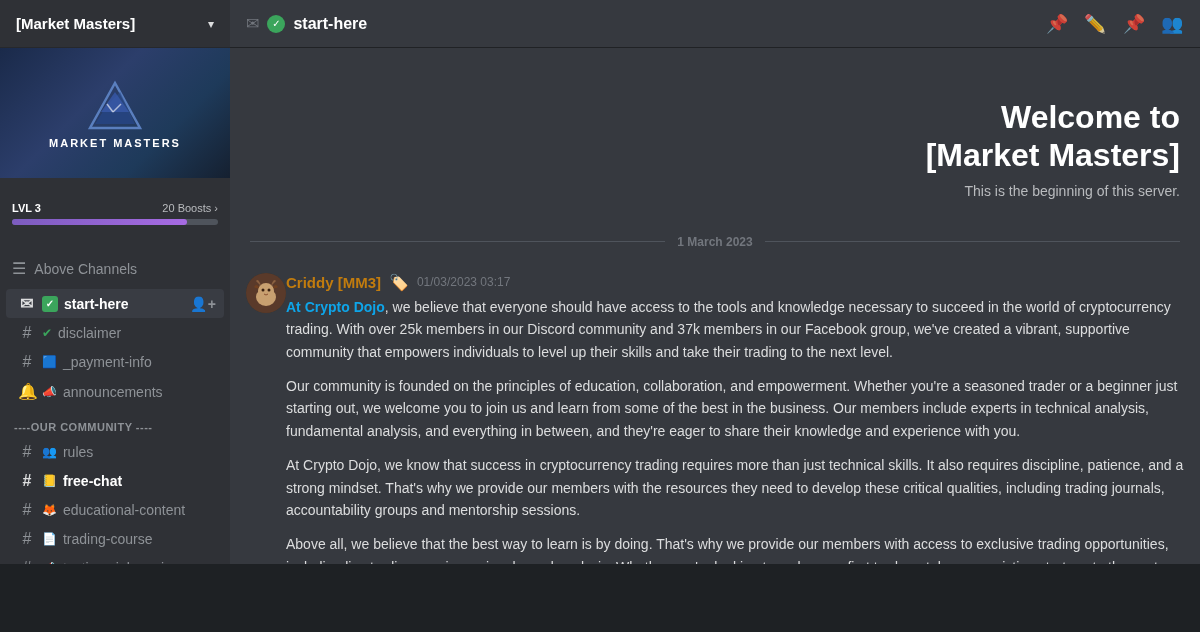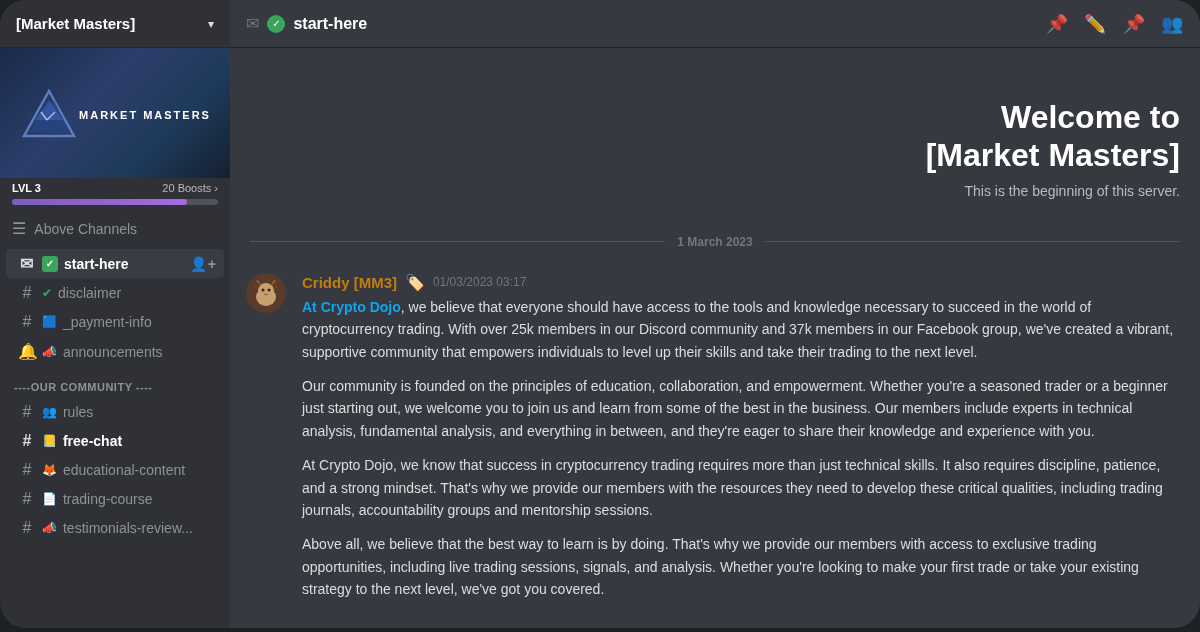--- a/index.html
+++ b/index.html
@@ -1,36 +1,36 @@
 <!DOCTYPE html>
 <html><head>
   <meta charset="utf-8">
   <style>
     * { margin: 0; padding: 0; box-sizing: border-box; }
     body { font-family: 'Segoe UI', Arial, sans-serif; background: #1e2124; color: #dcddde; width: 1200px; height: 632px; overflow: hidden; display: flex; flex-direction: column; }
 
     
-    .app { display: flex; width: 1200px; height: 628px; overflow: hidden; border-radius: 26px; }
+    .app { display: flex; width: 1200px; height: 564px; overflow: hidden; }
 
     
     .sidebar { width: 230px; background: #2f3136; display: flex; flex-direction: column; flex-shrink: 0; overflow: hidden; }
 
     
     .server-header { background: #2f3136; padding: 12px 16px; display: flex; align-items: center; justify-content: space-between; border-bottom: 1px solid #26282c; cursor: pointer; height: 48px; }
     .server-name { font-weight: 700; color: #fff; font-size: 15px; }
     .chevron-icon { color: #dcddde; font-size: 12px; }
 
     
     .server-banner { position: relative; height: 130px; background: linear-gradient(135deg, #1a2a4a 0%, #2c3e6b 40%, #1e3a5a 70%, #152030 100%); display: flex; align-items: center; justify-content: center; overflow: hidden; }
-    .banner-logo { display: flex; align-items: center; }
+    .banner-logo { display: flex; flex-direction: column; align-items: center; }
     .banner-icon { width: 60px; height: 55px; }
     .banner-text { color: #fff; font-size: 11px; font-weight: 800; letter-spacing: 2px; margin-top: 4px; text-align: center; }
 
     
-    .boost-bar { background: #2f3136; padding: 4px 12px; }
+    .boost-bar { background: #2f3136; padding: 24px 12px; }
     .boost-top { display: flex; align-items: center; justify-content: space-between; margin-bottom: 5px; }
     .boost-level { color: #fff; font-size: 11px; font-weight: 700; }
     .boost-count { color: #b9bbbe; font-size: 11px; display: flex; align-items: center; gap: 3px; cursor: pointer; }
     .boost-progress-bg { background: #4f545c; border-radius: 3px; height: 6px; width: 100%; }
     .boost-progress-fill { background: linear-gradient(90deg, #7c5cbf, #a76be3); border-radius: 3px; height: 6px; width: 85%; }
 
     
     .browse-channels { padding: 10px 12px; display: flex; align-items: center; gap: 8px; cursor: pointer; color: #8e9297; font-size: 14px; }
     .browse-icon { font-size: 16px; }
 
@@ -72,21 +72,21 @@
     
     .welcome-section { text-align: right; padding: 30px 20px 20px; }
     .welcome-title { color: #fff; font-size: 32px; font-weight: 800; line-height: 1.2; margin-bottom: 8px; }
     .welcome-subtitle { color: #b9bbbe; font-size: 14px; }
     .date-divider { display: flex; align-items: center; justify-content: center; padding: 16px 20px; color: #72767d; font-size: 12px; font-weight: 600; }
     .date-divider::before, .date-divider::after { content: ''; flex: 1; height: 1px; background: #4f545c; }
     .date-divider::before { margin-right: 12px; }
     .date-divider::after { margin-left: 12px; }
 
     
-    .message { display: flex; gap: 16px; padding: 8px 16px; position: relative; }
+    .message { display: flex; padding: 8px 16px; position: relative; }
     .avatar { width: 40px; height: 40px; border-radius: 50%; background: #4a3728; flex-shrink: 0; display: flex; align-items: center; justify-content: center; font-size: 22px; overflow: hidden; }
     .msg-content { flex: 1; }
     .msg-header { display: flex; align-items: center; gap: 8px; margin-bottom: 4px; }
     .msg-username { color: #c27c0e; font-weight: 600; font-size: 15px; }
     .msg-badge { font-size: 16px; }
     .msg-time { color: #72767d; font-size: 12px; }
     .msg-text { color: #dcddde; font-size: 14px; line-height: 1.6; }
     .msg-text p { margin-bottom: 12px; }
     .msg-text p:last-child { margin-bottom: 0; }
     .msg-text strong { color: #0ea5e9; font-weight: 700; }

